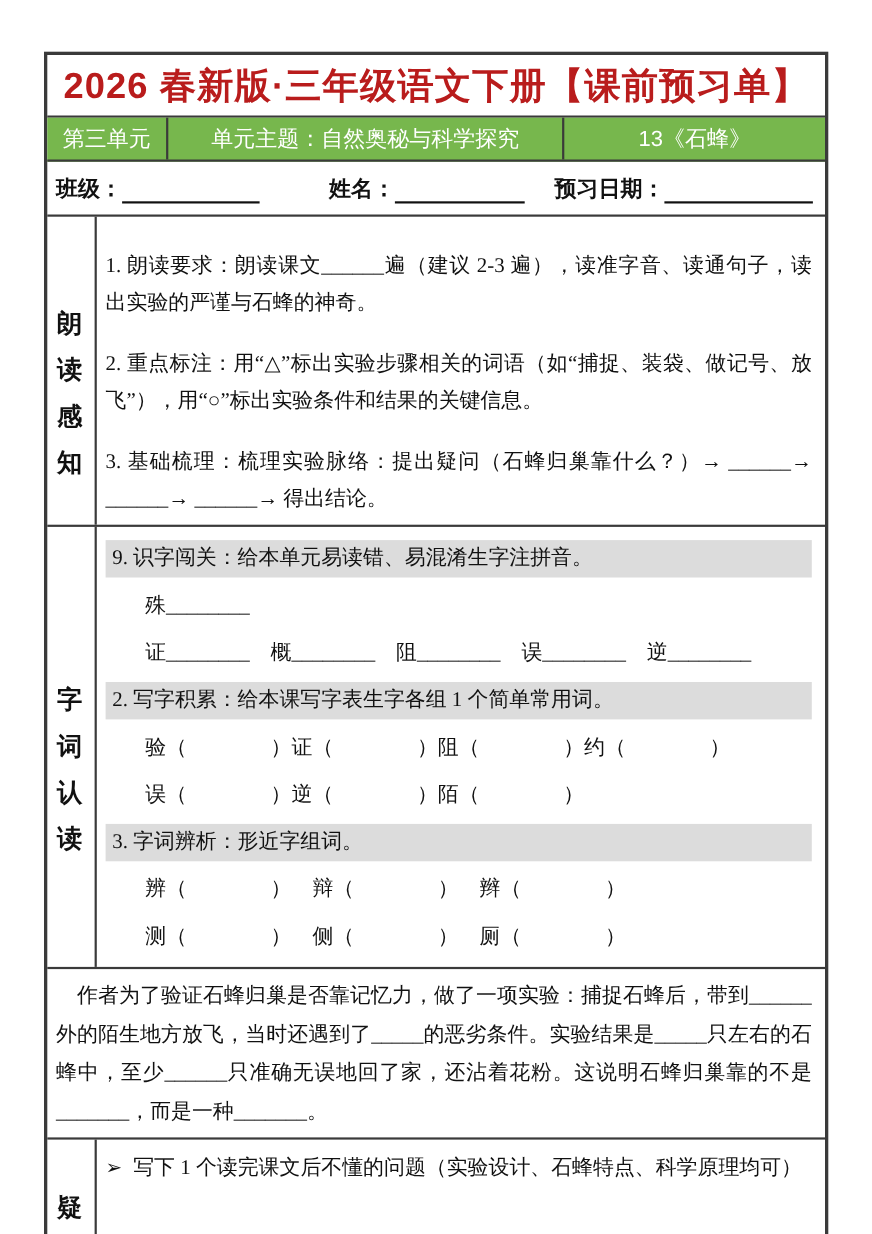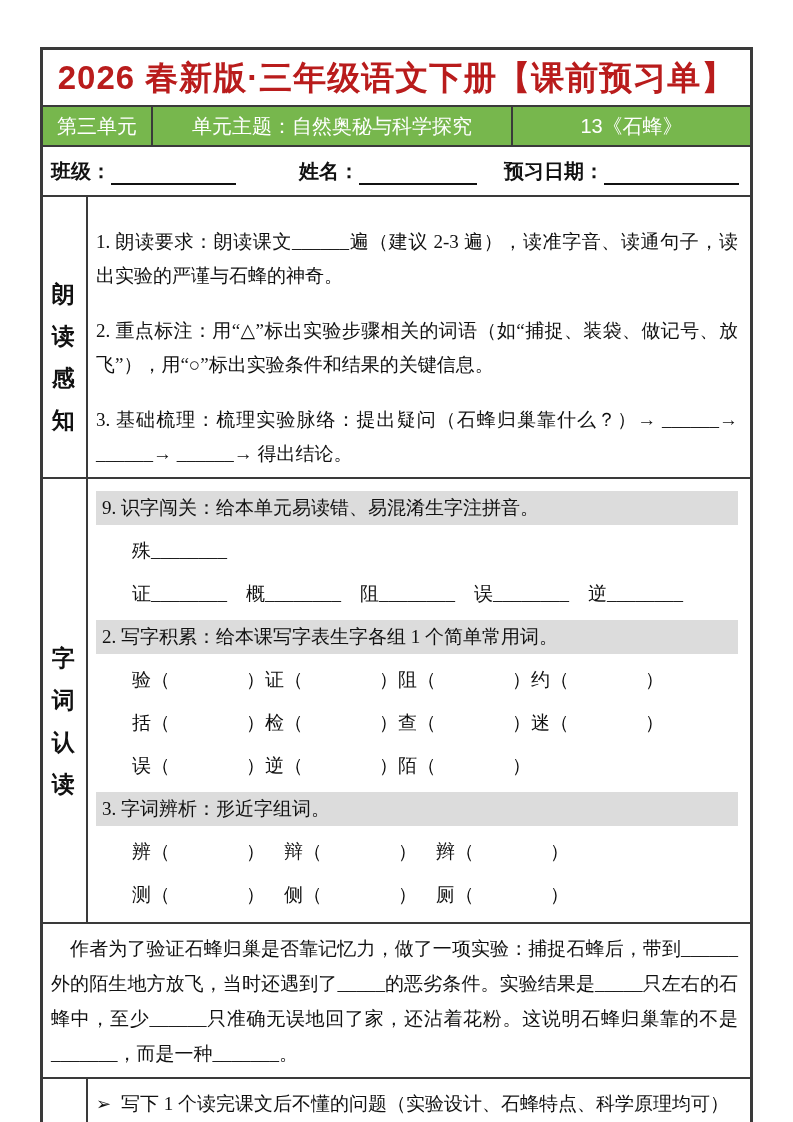--- a/index.html
+++ b/index.html
@@ -154,21 +154,20 @@
   <div class="section sec-words">
     <div class="label-cell">
       <span>字词认读</span>
     </div>
     <div class="content-cell">
       <div class="sub-heading">9. 识字闯关：给本单元易读错、易混淆生字注拼音。</div>
       <div class="char-row">殊________</div>
       <div class="char-row">证________　概________　阻________　误________　逆________</div>
       <div class="sub-heading">2. 写字积累：给本课写字表生字各组 1 个简单常用词。</div>
       <div class="char-row">验（　　　　）证（　　　　）阻（　　　　）约（　　　　）</div>
-      <div class="char-row">括（　　　　）检（　　　　）查（　　　　）迷（　　　　）</div>
       <div class="char-row">误（　　　　）逆（　　　　）陌（　　　　）</div>
       <div class="sub-heading">3. 字词辨析：形近字组词。</div>
       <div class="char-row">辨（　　　　）　辩（　　　　）　辫（　　　　）</div>
       <div class="char-row">测（　　　　）　侧（　　　　）　厕（　　　　）</div>
     </div>
   </div>
 
   <div class="section sec-passage">
     <div class="content-cell">
       <div class="passage">　作者为了验证石蜂归巢是否靠记忆力，做了一项实验：捕捉石蜂后，带到______外的陌生地方放飞，当时还遇到了_____的恶劣条件。实验结果是_____只左右的石蜂中，至少______只准确无误地回了家，还沾着花粉。这说明石蜂归巢靠的不是_______，而是一种_______。</div>

